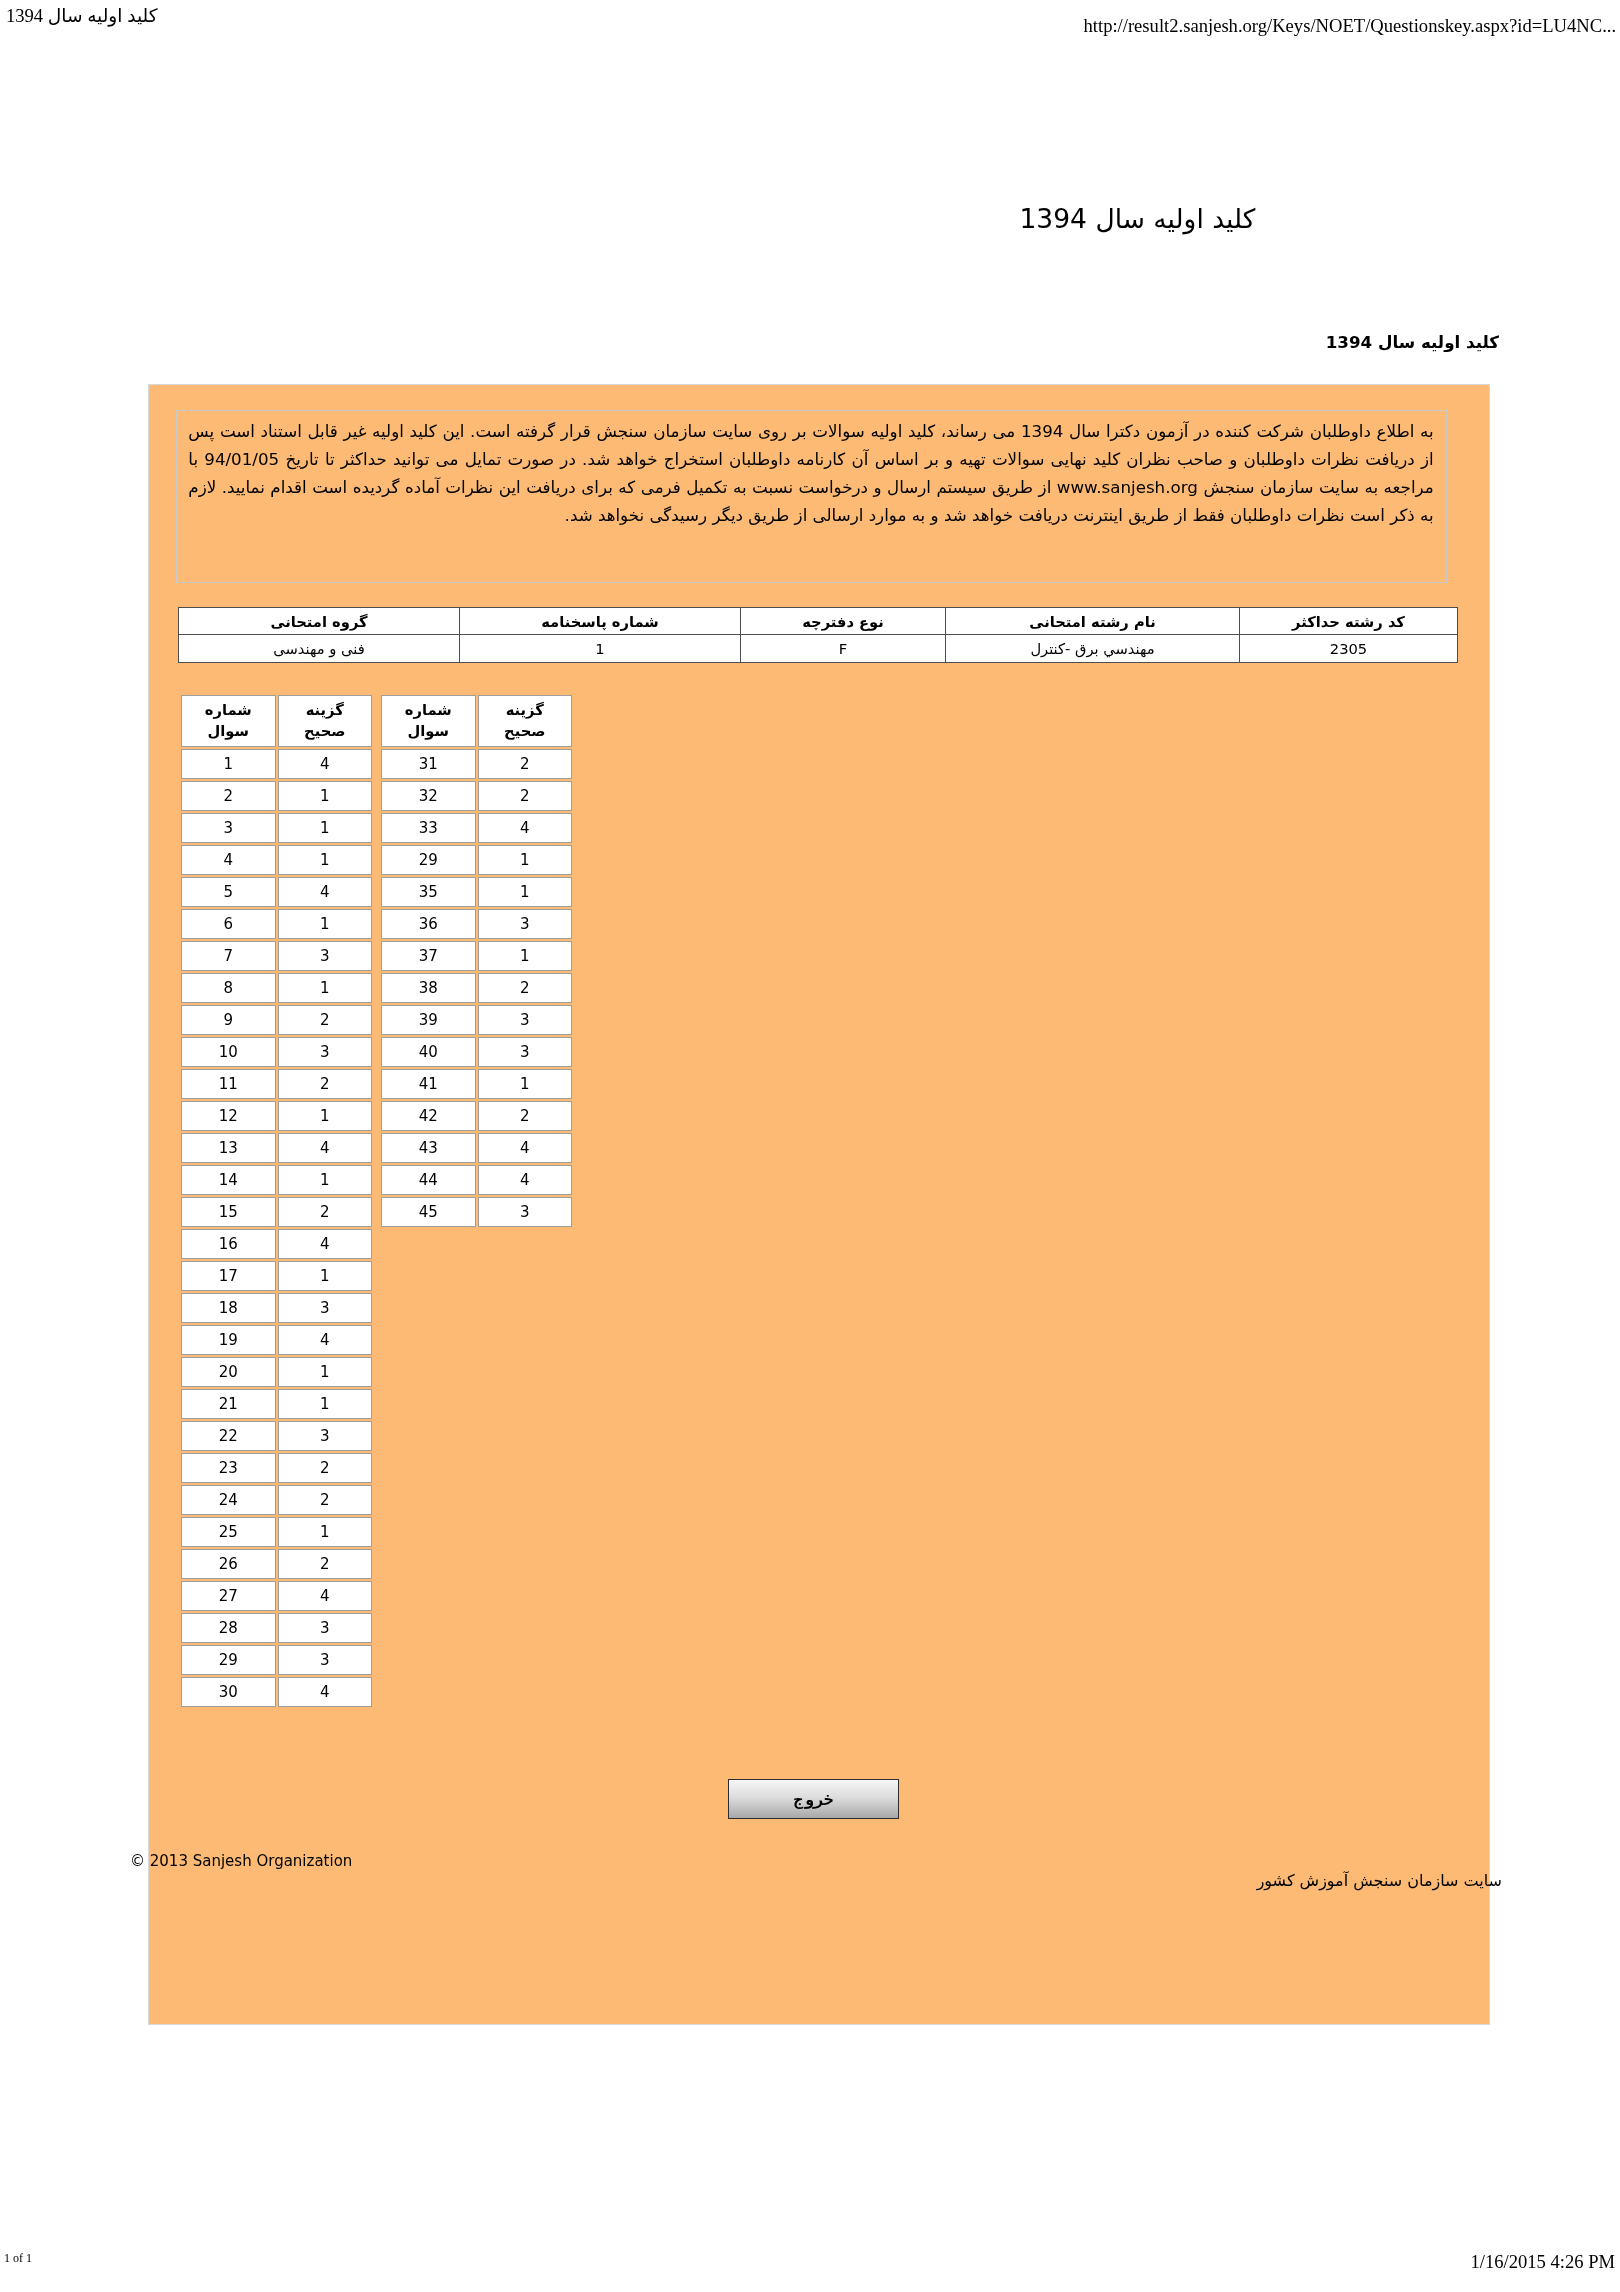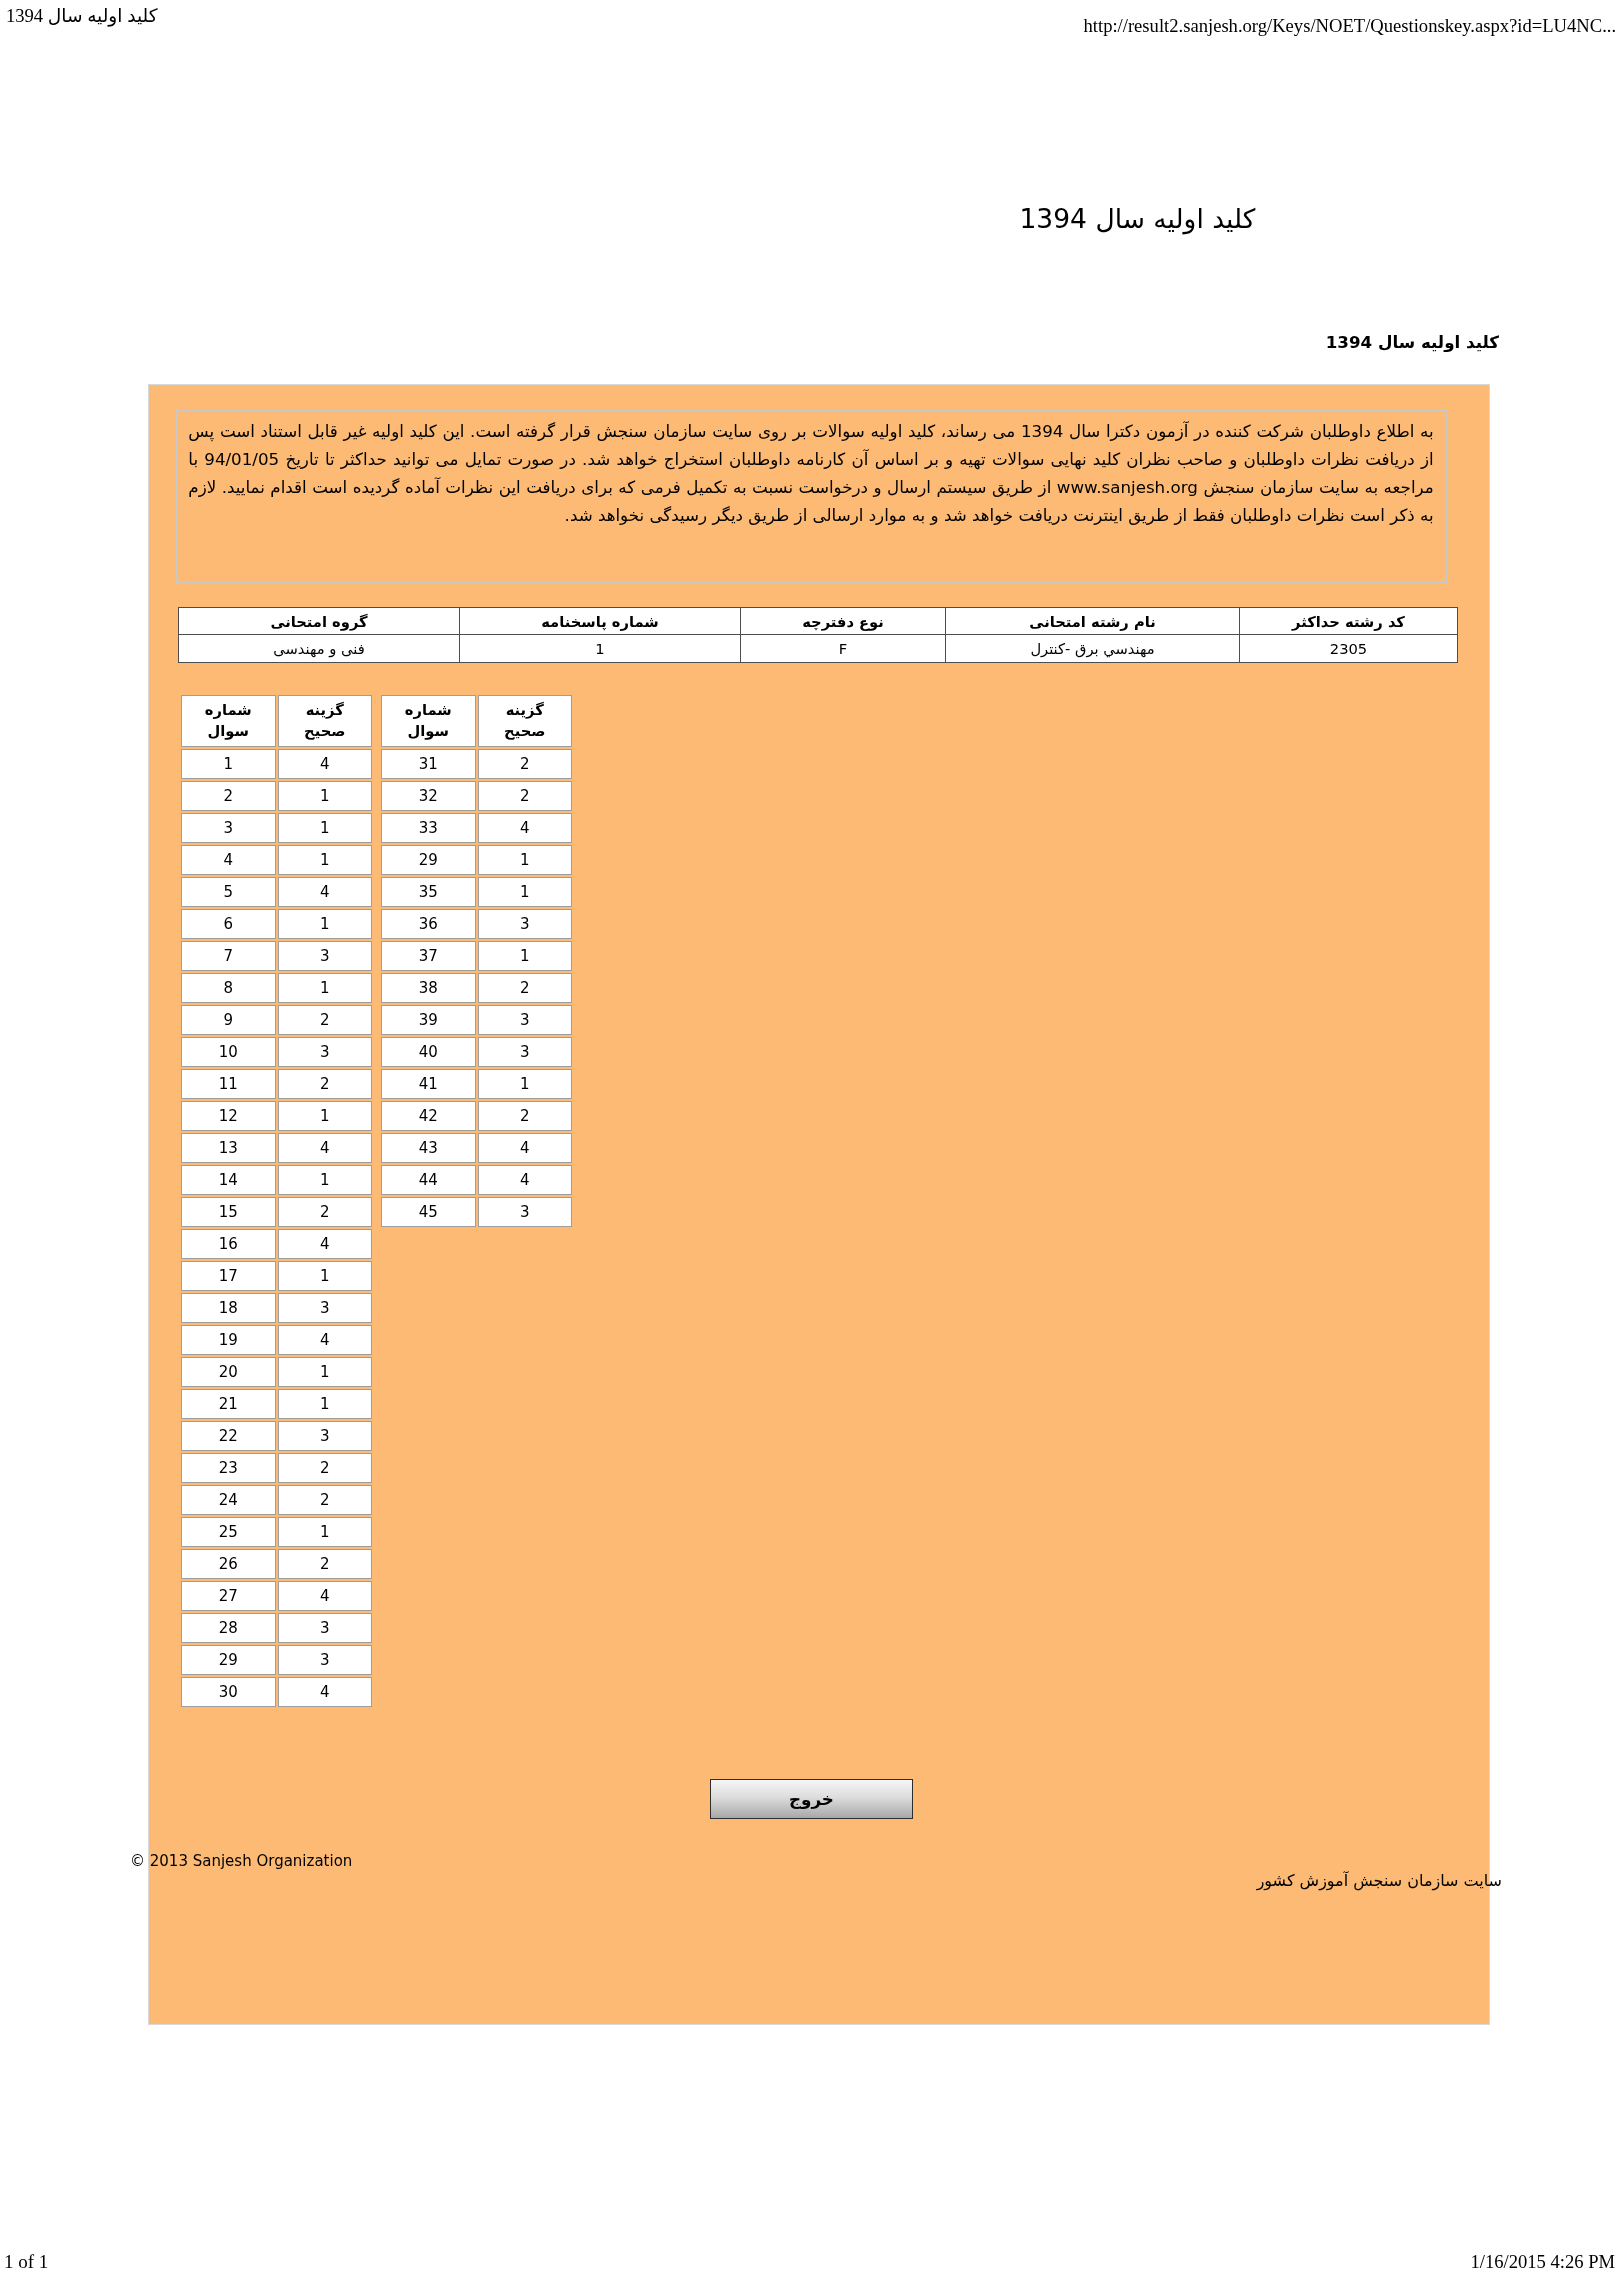--- a/index.html
+++ b/index.html
@@ -39,31 +39,31 @@
   }
   .ans-table td {
     border:1px solid var(--grid-border,#9e9e9e); height:30px; text-align:center; vertical-align:middle;
     font-size:15px; background:#fff;
   }
   .ans-table .hline { display:block; }
   .ans-t1 { left:30px;  top:308px; }
   .ans-t2 { left:230px; top:308px; }
 
   .exit-btn {
-    position:absolute; left:710px; top:1779px; width:203px; height:40px;
+    position:absolute; left:728px; top:1779px; width:171px; height:40px;
     border:1px solid var(--button-border,#2e2e2e);
     background:linear-gradient(to bottom, var(--button-top,#f6f6f6) 0%, #dddddd 45%, var(--button-bottom,#a8a8a8) 100%);
     display:flex; align-items:center; justify-content:center;
-    font-size:16.7px; font-weight:bold; cursor:pointer; direction:rtl;
+    font-size:16.7px; font-weight:bold; cursor:pointer; direction:rtl;font-family:Liberation Mono, monospace;
   }
 
   .site-footer-left  { position:absolute; left:130px; top:1852px; font-size:15px;text-align:center; }
   .site-footer-right { position:absolute; right:118px; top:1871px; font-size:16px; direction:rtl; }
 
-  .print-footer-page { position:absolute; left:3.9px;  top:2251px; font-size:19px; }
+  .print-footer-page { position:absolute; left:3.9px;  top:2251px; font-size:12px; }
   .print-footer-date { position:absolute; right:4.9px; top:2251px; font-size:18.6px; }
 </style>
 </head>
 <body>
 
 <div class="print-header-title serif">کلید اولیه سال 1394</div>
 <div class="print-header-url serif">http://result2.sanjesh.org/Keys/NOET/Questionskey.aspx?id=LU4NC...</div>
 
 <div class="main-title">کلید اولیه سال 1394</div>
 <div class="section-heading">کلید اولیه سال 1394</div>

